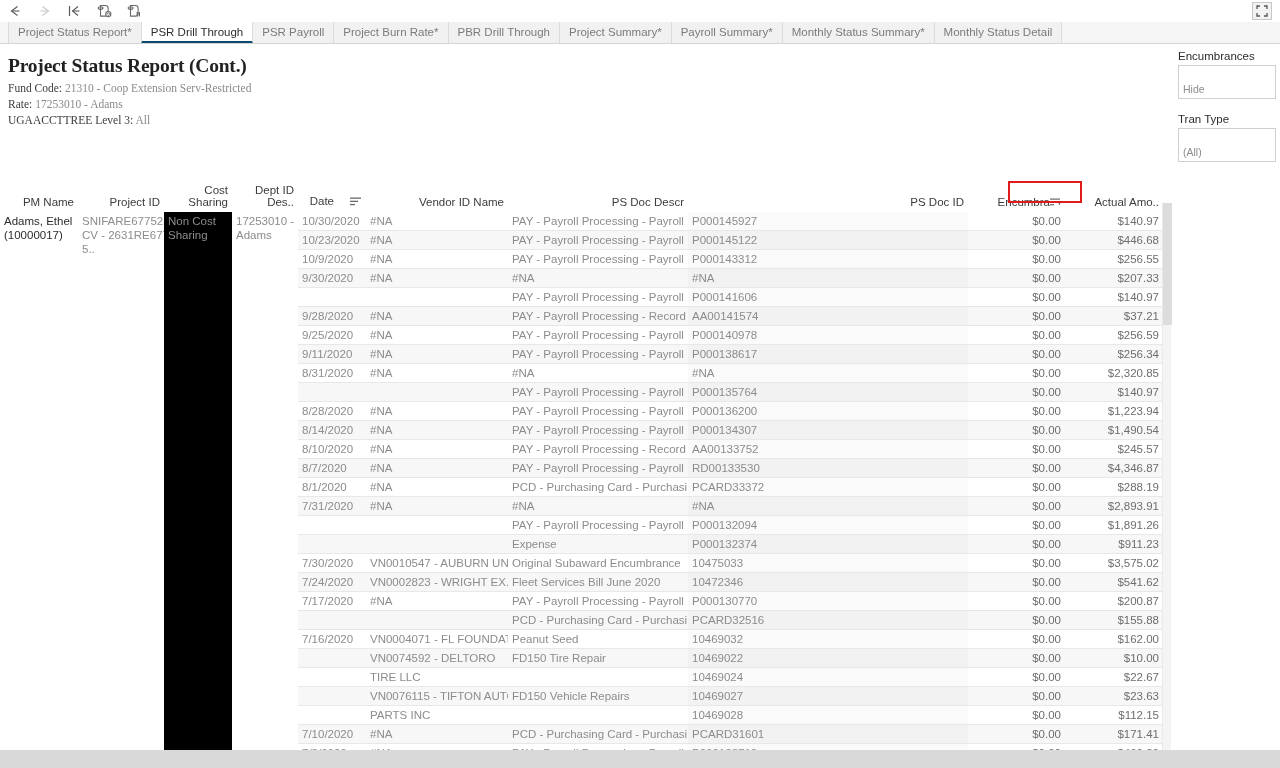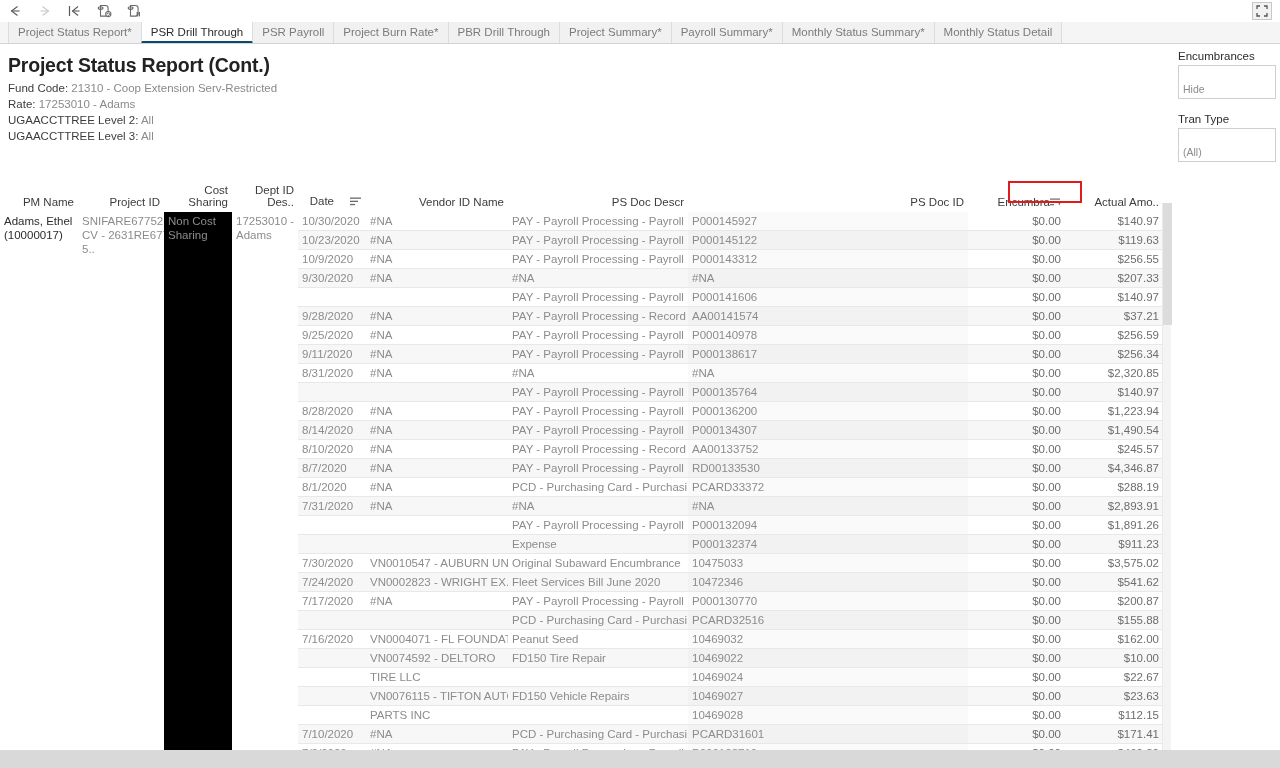--- a/index.html
+++ b/index.html
@@ -58,20 +58,21 @@
     color: #2c2c2c;
     border-bottom: 3px solid #0c4a6e;
     position: relative; z-index: 2;
   }
 
   
   #report-header {
     position: absolute; left: 0; top: 44px; width: 1170px;
     padding: 10px 0 0 8px;
     background: #ffffff;
+    font-family: Liberation Serif, serif;
   }
   #page-title {
     font-size: 19.5px; font-weight: bold; color: #222222;
     letter-spacing: -0.2px;
     margin: 0 0 3px 0;
     line-height: 23px;
   }
   .meta-line {
     font-size: 11.5px; line-height: 16px;
     color: #3c3c3c;
@@ -253,24 +254,20 @@
 <div id="report-header">
   <div id="page-title">Project Status Report (Cont.)</div>
   <div class="meta-line">
     <span class="lbl">Fund Code:</span>
     <span class="val">21310 - Coop Extension Serv-Restricted</span>
   </div>
   <div class="meta-line">
     <span class="lbl">Rate:</span>
     <span class="val">17253010 -</span>
     <span class="val">Adams</span>
-  </div>
-  <div class="meta-line">
-    <span class="lbl">UGAACCTTREE Level 2:</span>
-    <span class="val">All</span>
   </div>
   <div class="meta-line">
     <span class="lbl">UGAACCTTREE Level 3:</span>
     <span class="val">All</span>
   </div>
 </div>
 
 <div id="filter-panel">
   <div class="filter-title">Encumbrances</div>
   <div class="filter-box">Hide</div>
@@ -344,21 +341,21 @@
           <td class="shade">P000145927</td>
           <td class="num">$0.00</td>
           <td class="num">$140.97</td>
         </tr>
         <tr class="band">
           <td>10/23/2020</td>
           <td>#NA</td>
           <td>PAY - Payroll Processing - Payroll ..</td>
           <td class="shade">P000145122</td>
           <td class="num">$0.00</td>
-          <td class="num">$119.63</td>
+          <td class="num">$446.68</td>
         </tr>
         <tr>
           <td>10/9/2020</td>
           <td>#NA</td>
           <td>PAY - Payroll Processing - Payroll ..</td>
           <td class="shade">P000143312</td>
           <td class="num">$0.00</td>
           <td class="num">$256.55</td>
         </tr>
         <tr class="band">

